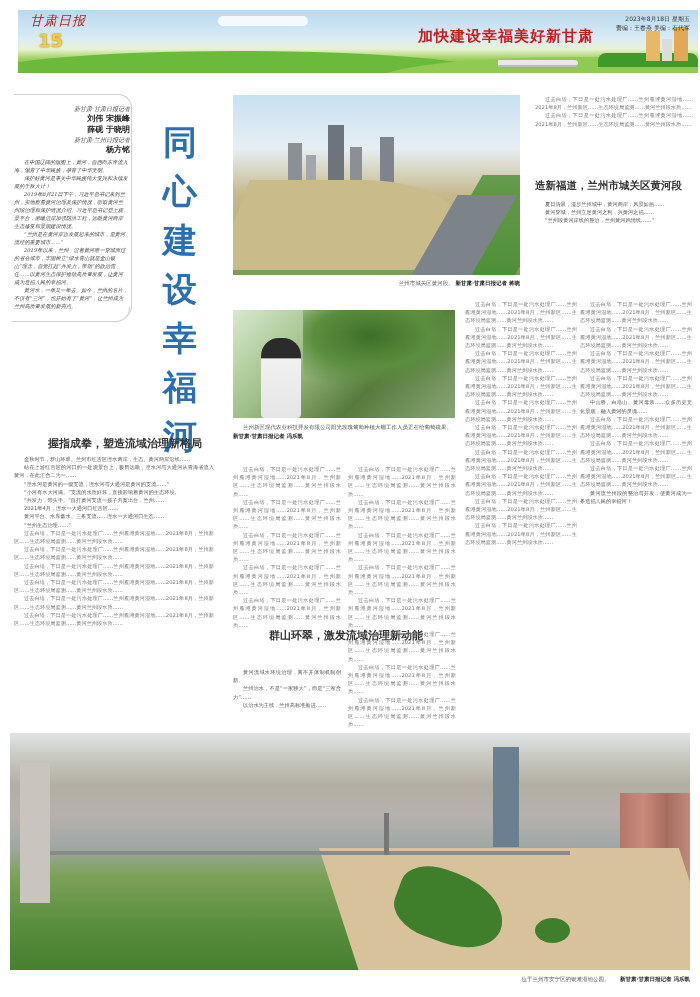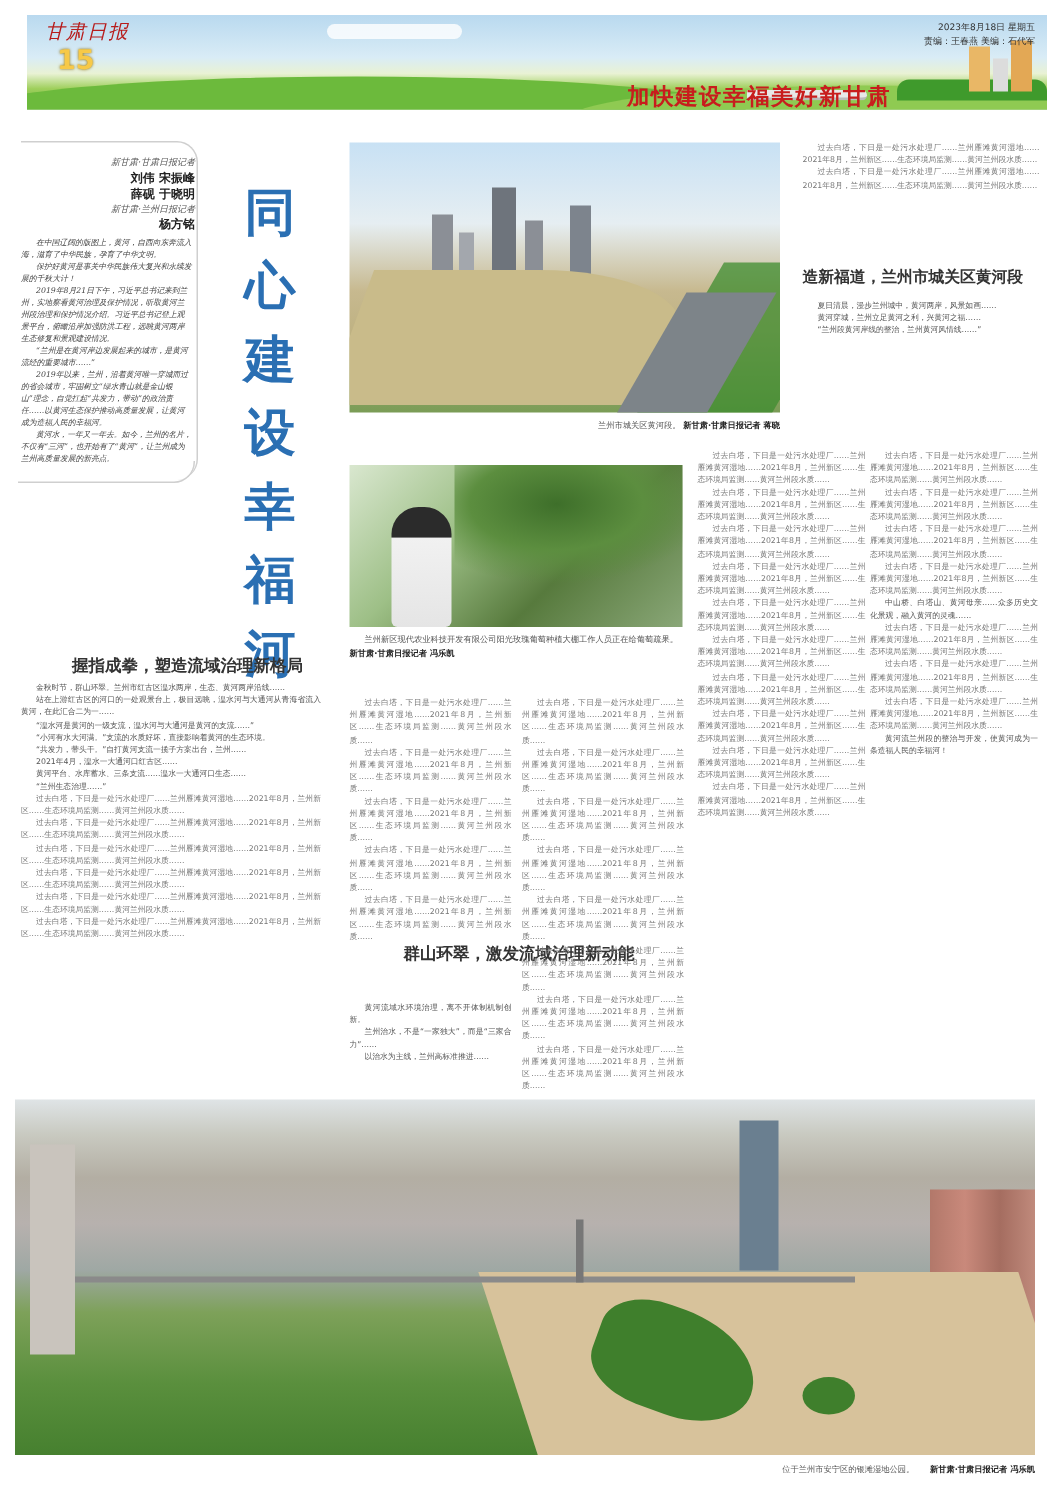--- a/index.html
+++ b/index.html
@@ -44,21 +44,21 @@
   .page-num {
     position: absolute; left: 20px; top: 20px; font-size: 18px; font-weight: bold;
     color: #f7c948; text-shadow: 0 0 2px #8a6a00;
   }
   .slogan-main {
     position: absolute; left: 178px; top: 10px; font-size: 25px; font-weight: bold;
     color: #d01818; letter-spacing: 1px; text-shadow: 1px 1px 0 #fff, 2px 2px 2px rgba(0,0,0,0.25);
   }
   .slogan-sub {
     position: absolute; left: 400px; top: 17px; font-size: 15px; font-weight: bold;
-    color: #c81d1d; letter-spacing: 1px; margin-top: 28px;
+    color: #c81d1d; letter-spacing: 1px;
   }
   .dateline {
     position: absolute; right: 8px; top: 4px; font-size: 6px; color: #333; text-align: right; line-height: 9px;
   }
 
   
   .intro-box {
     position: absolute; left: 14px; top: 94px; width: 118px; height: 226px;
     border: 1px solid #cfcfcf; border-left: none; border-bottom: none;
     border-radius: 0 14px 14px 0;

